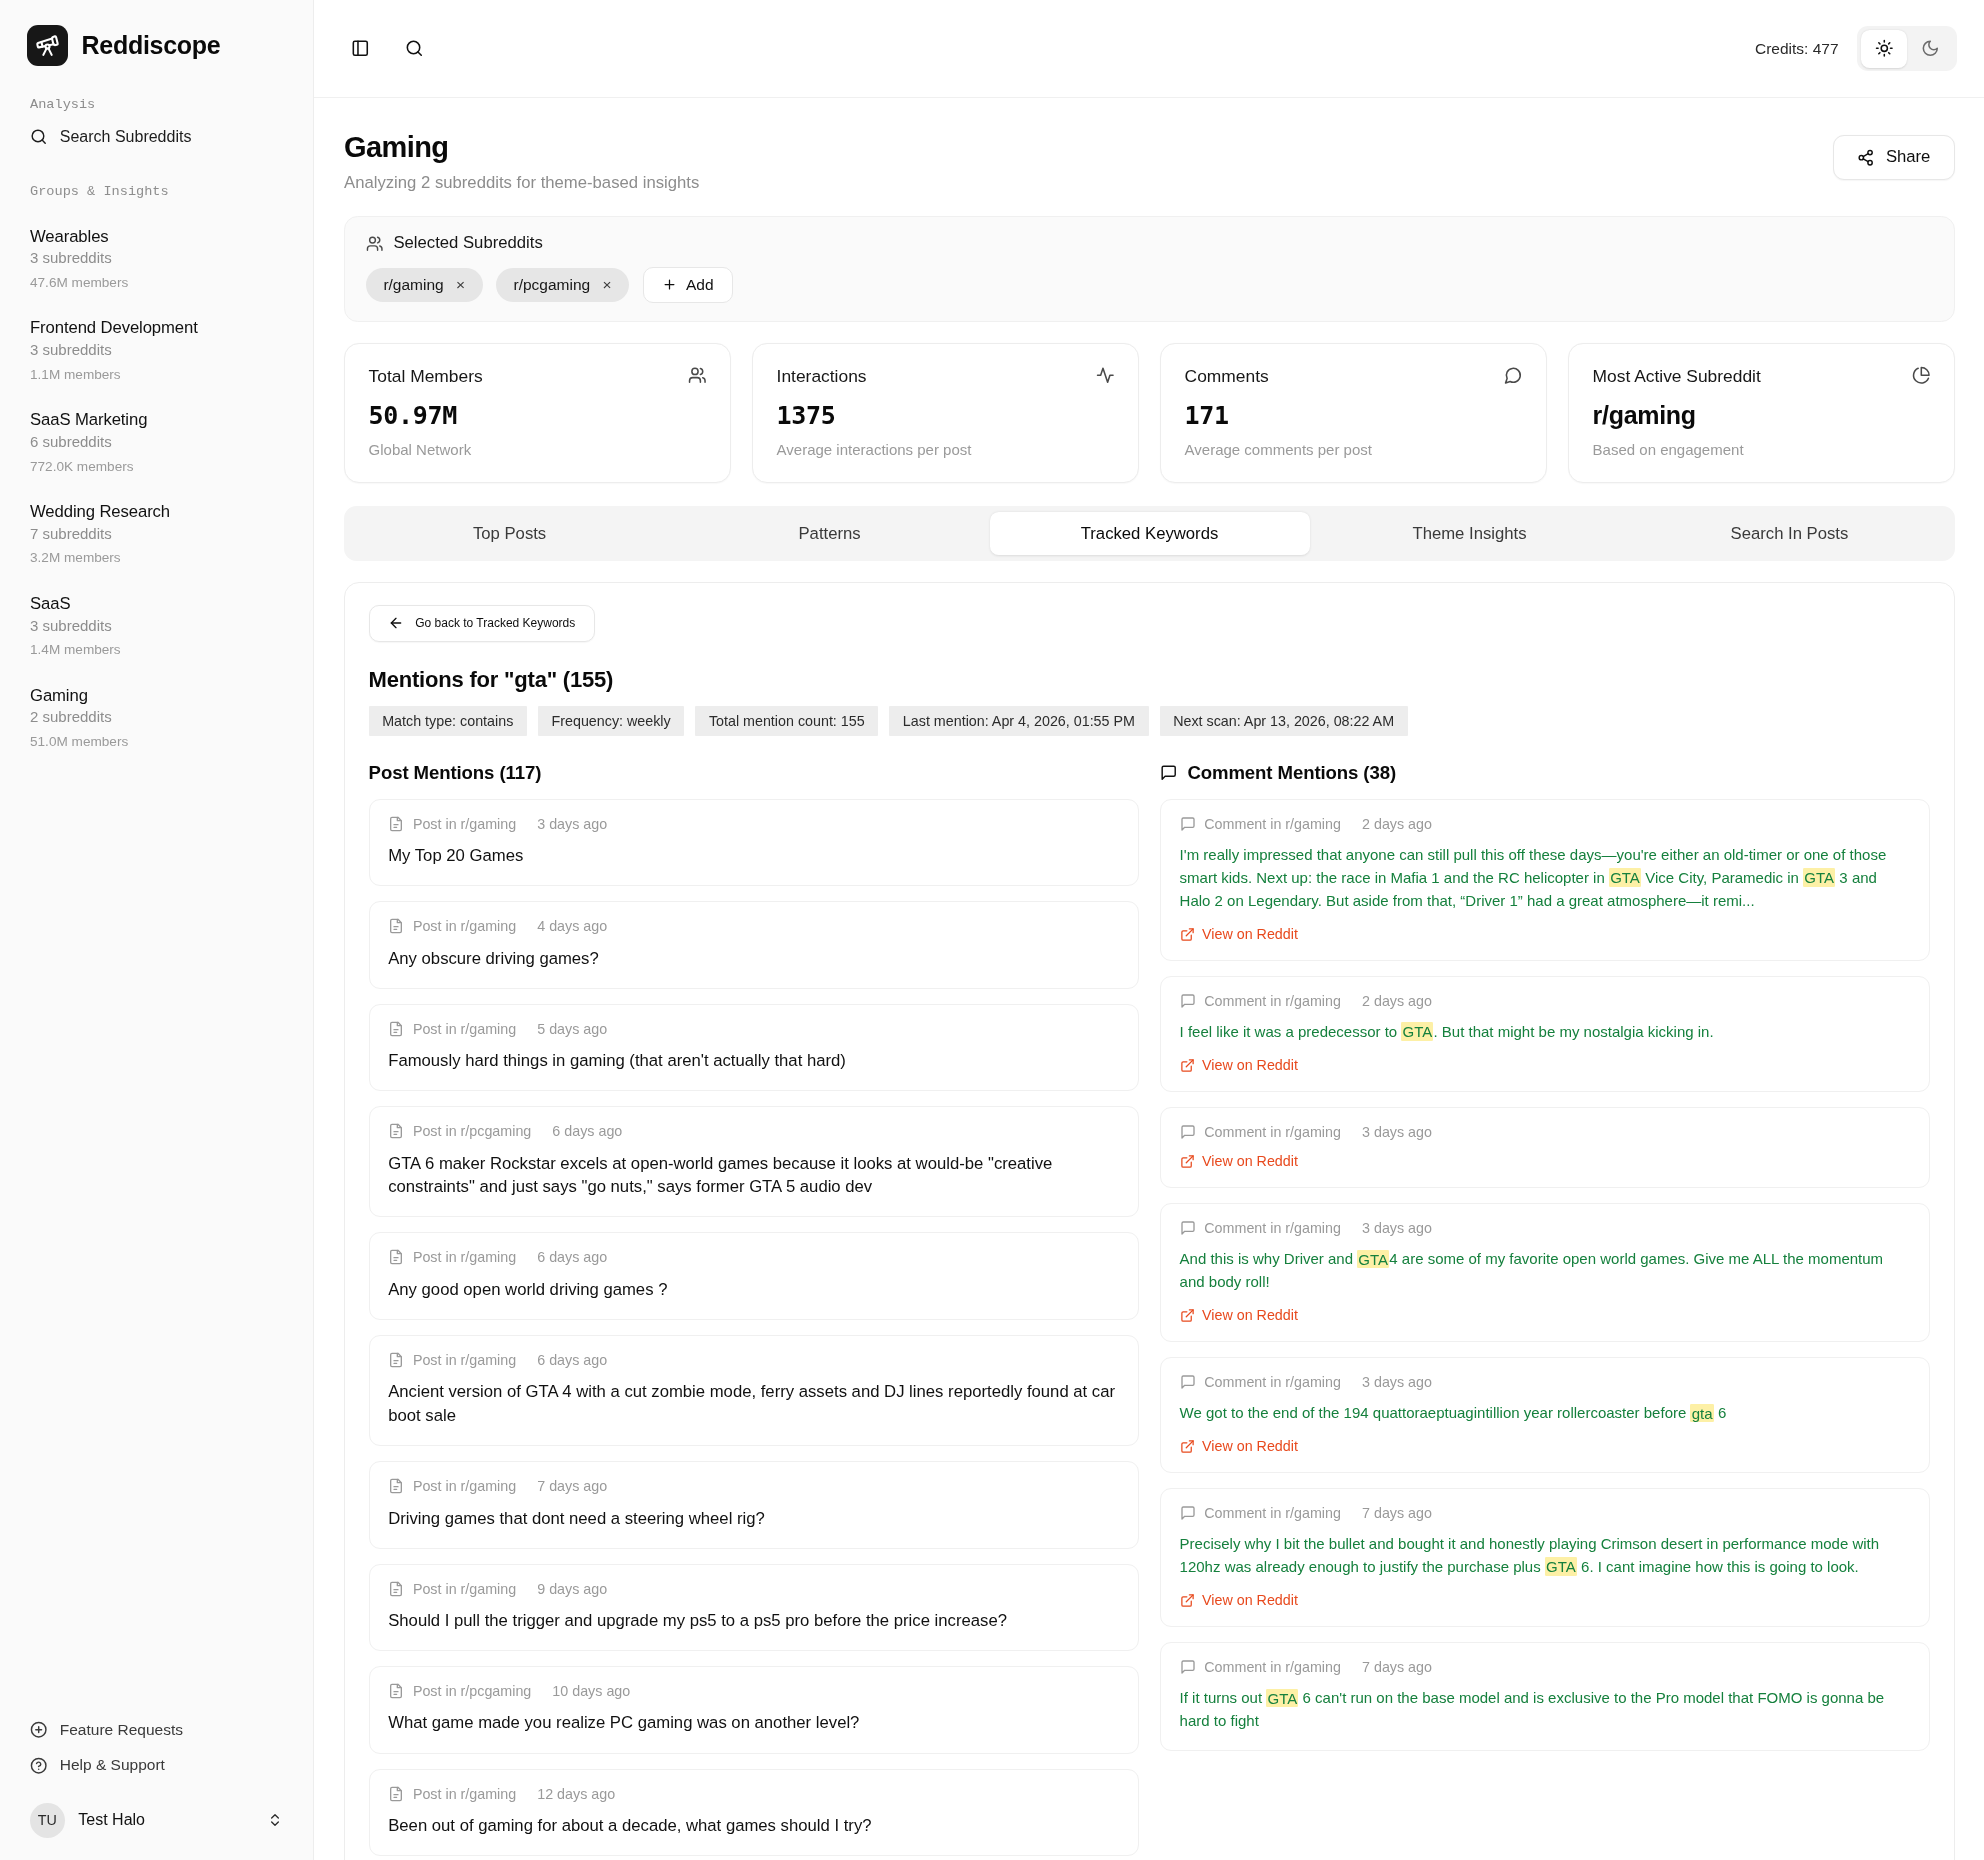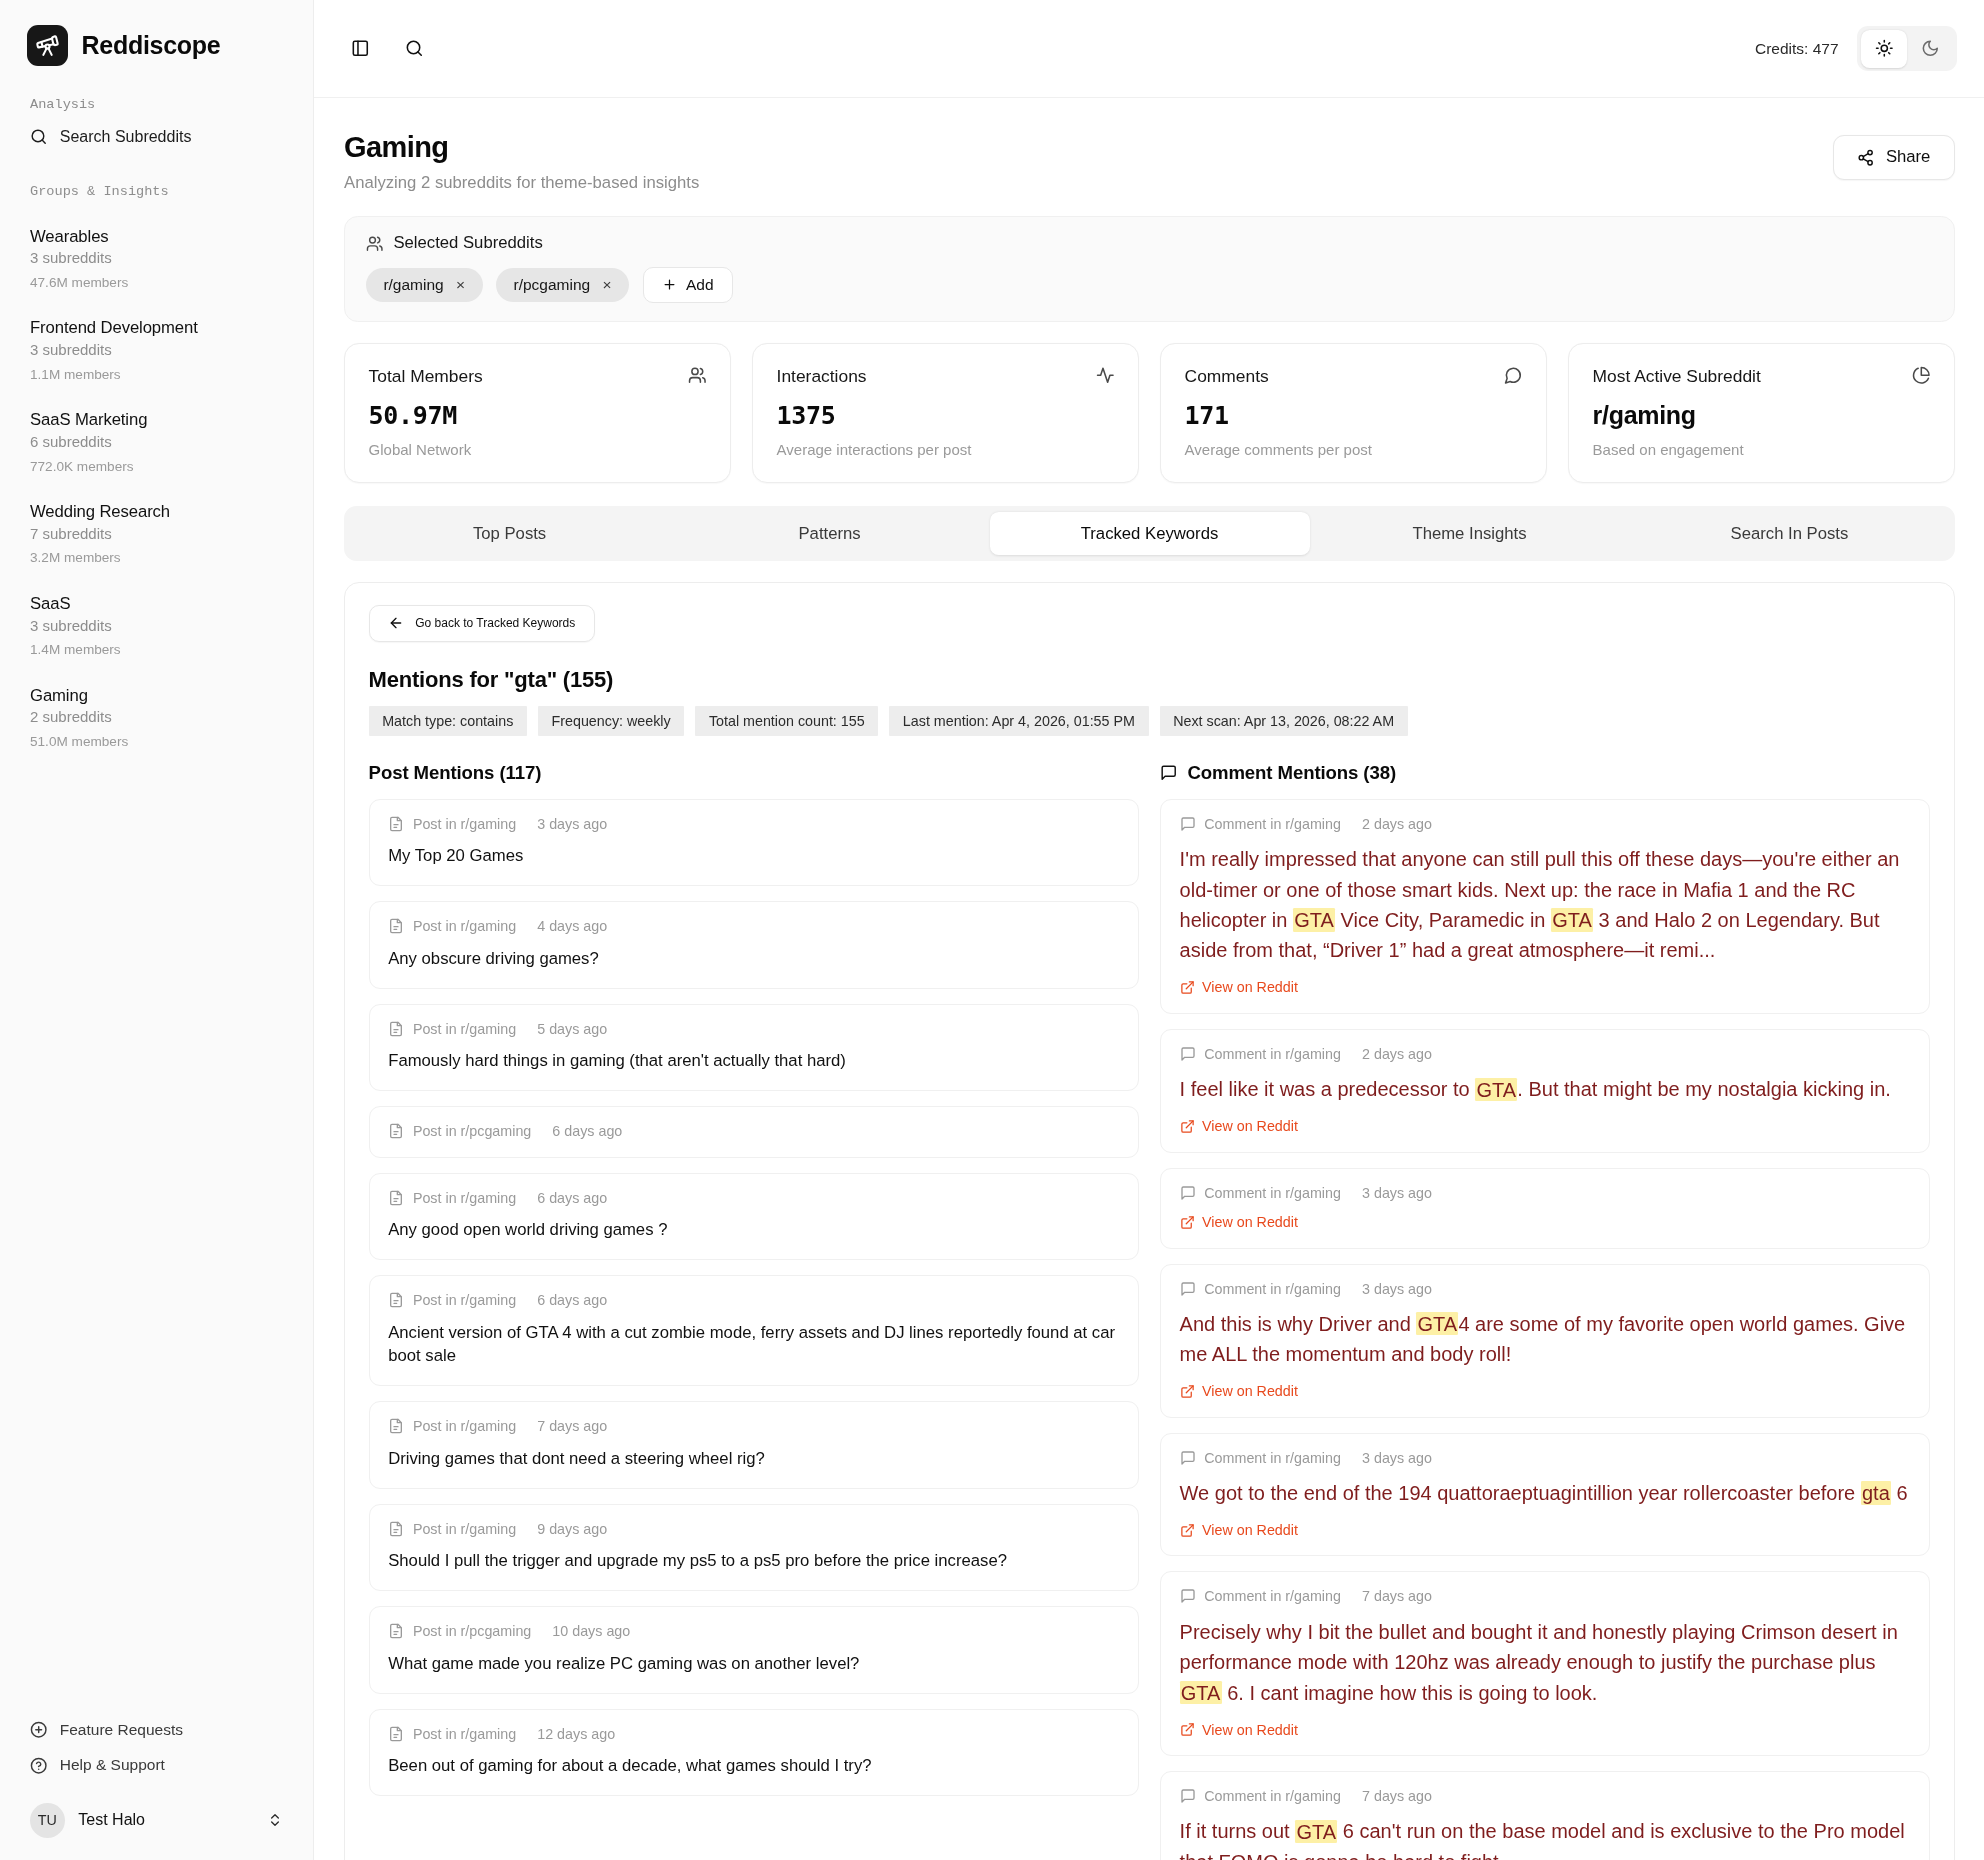--- a/index.html
+++ b/index.html
@@ -168,21 +168,21 @@
     display: flex; align-items: center; gap: 10px;
     font-size: 18.6px; font-weight: 700; color: #0a0a0a; margin-bottom: 15px; letter-spacing:-0.1px;
   }
   .mcard {
     border: 1.2px solid #f0f0f0; border-radius: 11px; background: #fff;
     padding: 16px 18.6px 17.4px 18.6px; margin-bottom: 15px;
   }
   .mcard-head { display: flex; align-items: center; gap: 8.7px; font-size: 14.3px; color: #9a9a9a; }
   .mcard-sep { width: 3.7px; }
   .mcard-title { font-size: 16.7px; color: #111; margin-top: 12.4px; line-height: 1.42; }
-  .mcard-body { font-size: 20px; color: #7f1d1d; margin-top: 12.4px; line-height: 1.52; }
+  .mcard-body { font-size: 15px; color: #15803d; margin-top: 12.4px; line-height: 1.52; }
   .hl { background: #fdf0a6; padding: 0.6px 1.2px; border-radius: 1.2px; }
   .view-link {
     display: flex; align-items: center; gap: 7.4px;
     color: #e8491d; font-size: 14.3px; margin-top: 13.6px;
   }
   svg { display: block; }
 </style>
 </head>
 <body>
 
@@ -520,20 +520,21 @@
                       <svg width="16" height="16" viewBox="0 0 24 24" fill="none" stroke="#9a9a9a" stroke-width="2" stroke-linecap="round" stroke-linejoin="round">
                         <path d="M15 2H6a2 2 0 0 0-2 2v16a2 2 0 0 0 2 2h12a2 2 0 0 0 2-2V7Z"></path>
                         <path d="M14 2v5h5"></path>
                         <path d="M9 13h6M9 17h4"></path>
                       </svg>
                     </span>
                     <span>Post in r/pcgaming</span>
                     <span class="mcard-sep"></span>
                     <span>6 days ago</span>
                   </div>
+                  <div class="mcard-title">GTA 6 maker Rockstar excels at open-world games because it looks at would-be "creative constraints" and just says "go nuts," says former GTA 5 audio dev</div>
                 </div>
                 <div class="mcard">
                   <div class="mcard-head">
                     <span>
                       <svg width="16" height="16" viewBox="0 0 24 24" fill="none" stroke="#9a9a9a" stroke-width="2" stroke-linecap="round" stroke-linejoin="round">
                         <path d="M15 2H6a2 2 0 0 0-2 2v16a2 2 0 0 0 2 2h12a2 2 0 0 0 2-2V7Z"></path>
                         <path d="M14 2v5h5"></path>
                         <path d="M9 13h6M9 17h4"></path>
                       </svg>
                     </span>

